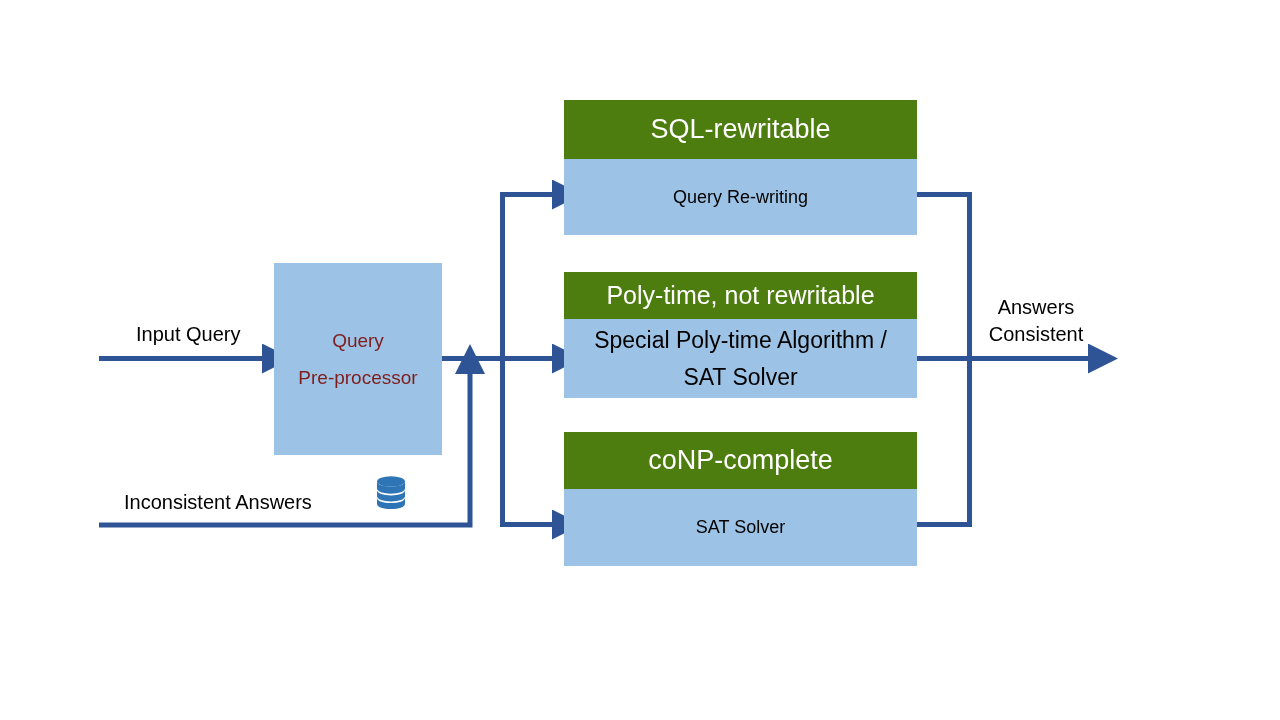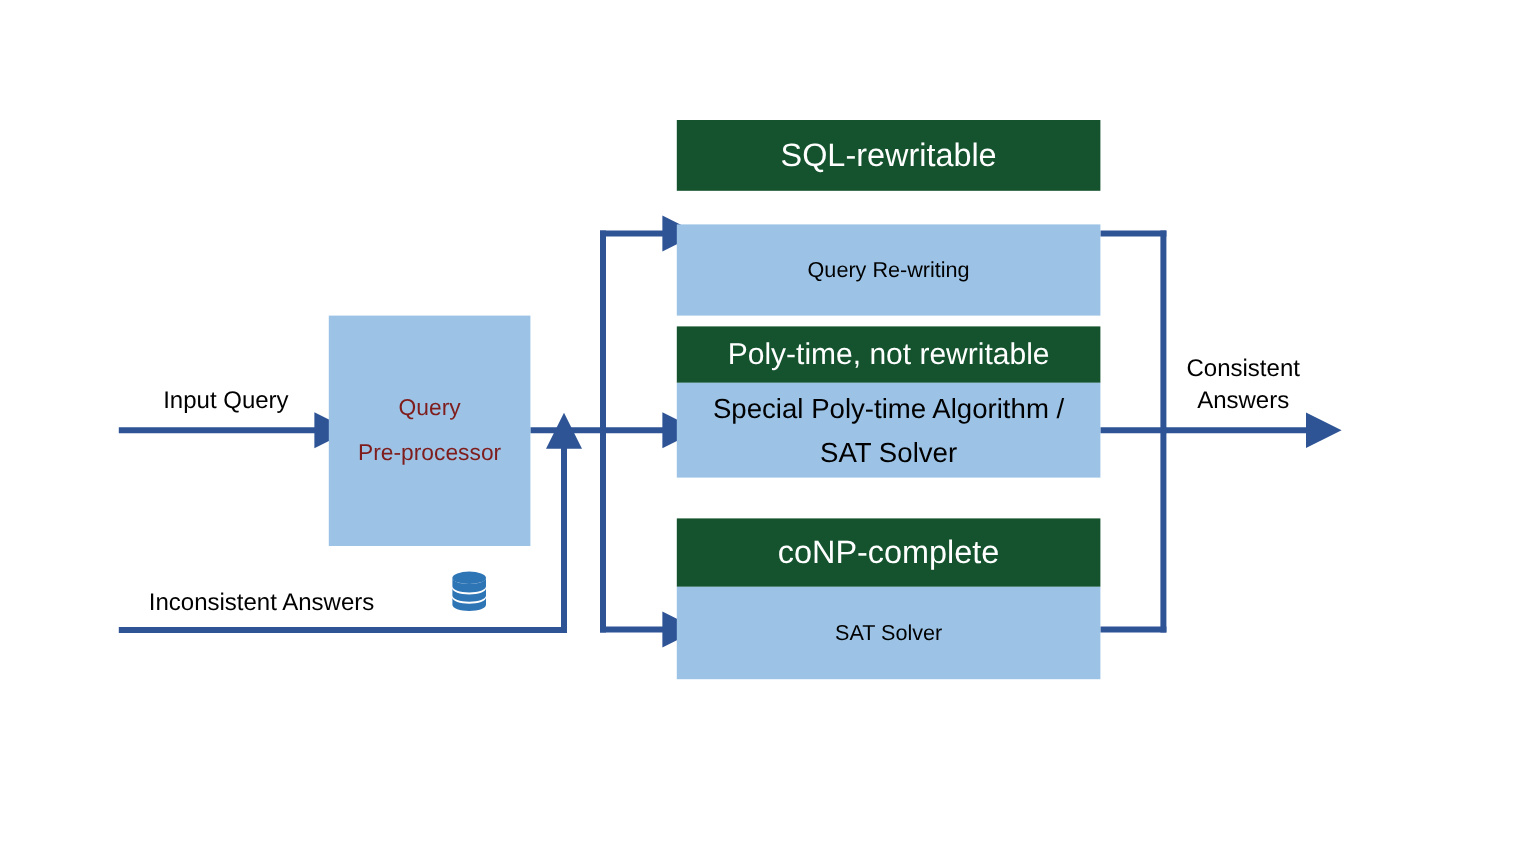--- a/index.html
+++ b/index.html
@@ -22,37 +22,37 @@
     align-items:center;justify-content:center;
     color:#7f1d1d;
     font-size:19px;
     line-height:1.0;
   }
   .preproc .ln{display:block;margin:9px 0;white-space:nowrap;}
 
   
   .stagebox{position:absolute;left:564px;width:353px;}
   .stagebox .hdr{
-    background:#14532d;
+    background:#4d7c0f;
     color:#ffffff;
     display:flex;align-items:center;justify-content:center;
     white-space:nowrap;
   }
   .stagebox .bdy{
     background:#9CC3E5;
     color:#000000;
     display:flex;flex-direction:column;
     align-items:center;justify-content:center;
     text-align:center;
   }
   .stagebox .bdy .ln{display:block;white-space:nowrap;}
 
   #box-rewritable{top:100px;}
   #box-rewritable .hdr{height:59px;font-size:27px;}
-  #box-rewritable .bdy{height:76px;font-size:18px;margin-top:28px;}
+  #box-rewritable .bdy{height:76px;font-size:18px;}
 
   #box-polytime{top:272px;}
   #box-polytime .hdr{height:47px;font-size:25px;text-align:center;}
   #box-polytime .bdy{height:79px;font-size:23px;}
   #box-polytime .bdy .ln{margin:5px 0;}
 
   #box-conp{top:432px;}
   #box-conp .hdr{height:57px;font-size:27px;}
   #box-conp .bdy{height:77px;font-size:18px;}
 
@@ -145,17 +145,17 @@
   </div>
 
   <div class="stagebox" id="box-conp">
     <div class="hdr">coNP-complete</div>
     <div class="bdy">
       <span class="ln">SAT Solver</span>
     </div>
   </div>
 
   <div class="label" id="label-consistent-answers">
+    <span class="ln">Answers</span>
     <span class="ln">Consistent</span>
-    <span class="ln">Answers</span>
   </div>
 
 </div>
 
 </body></html>

